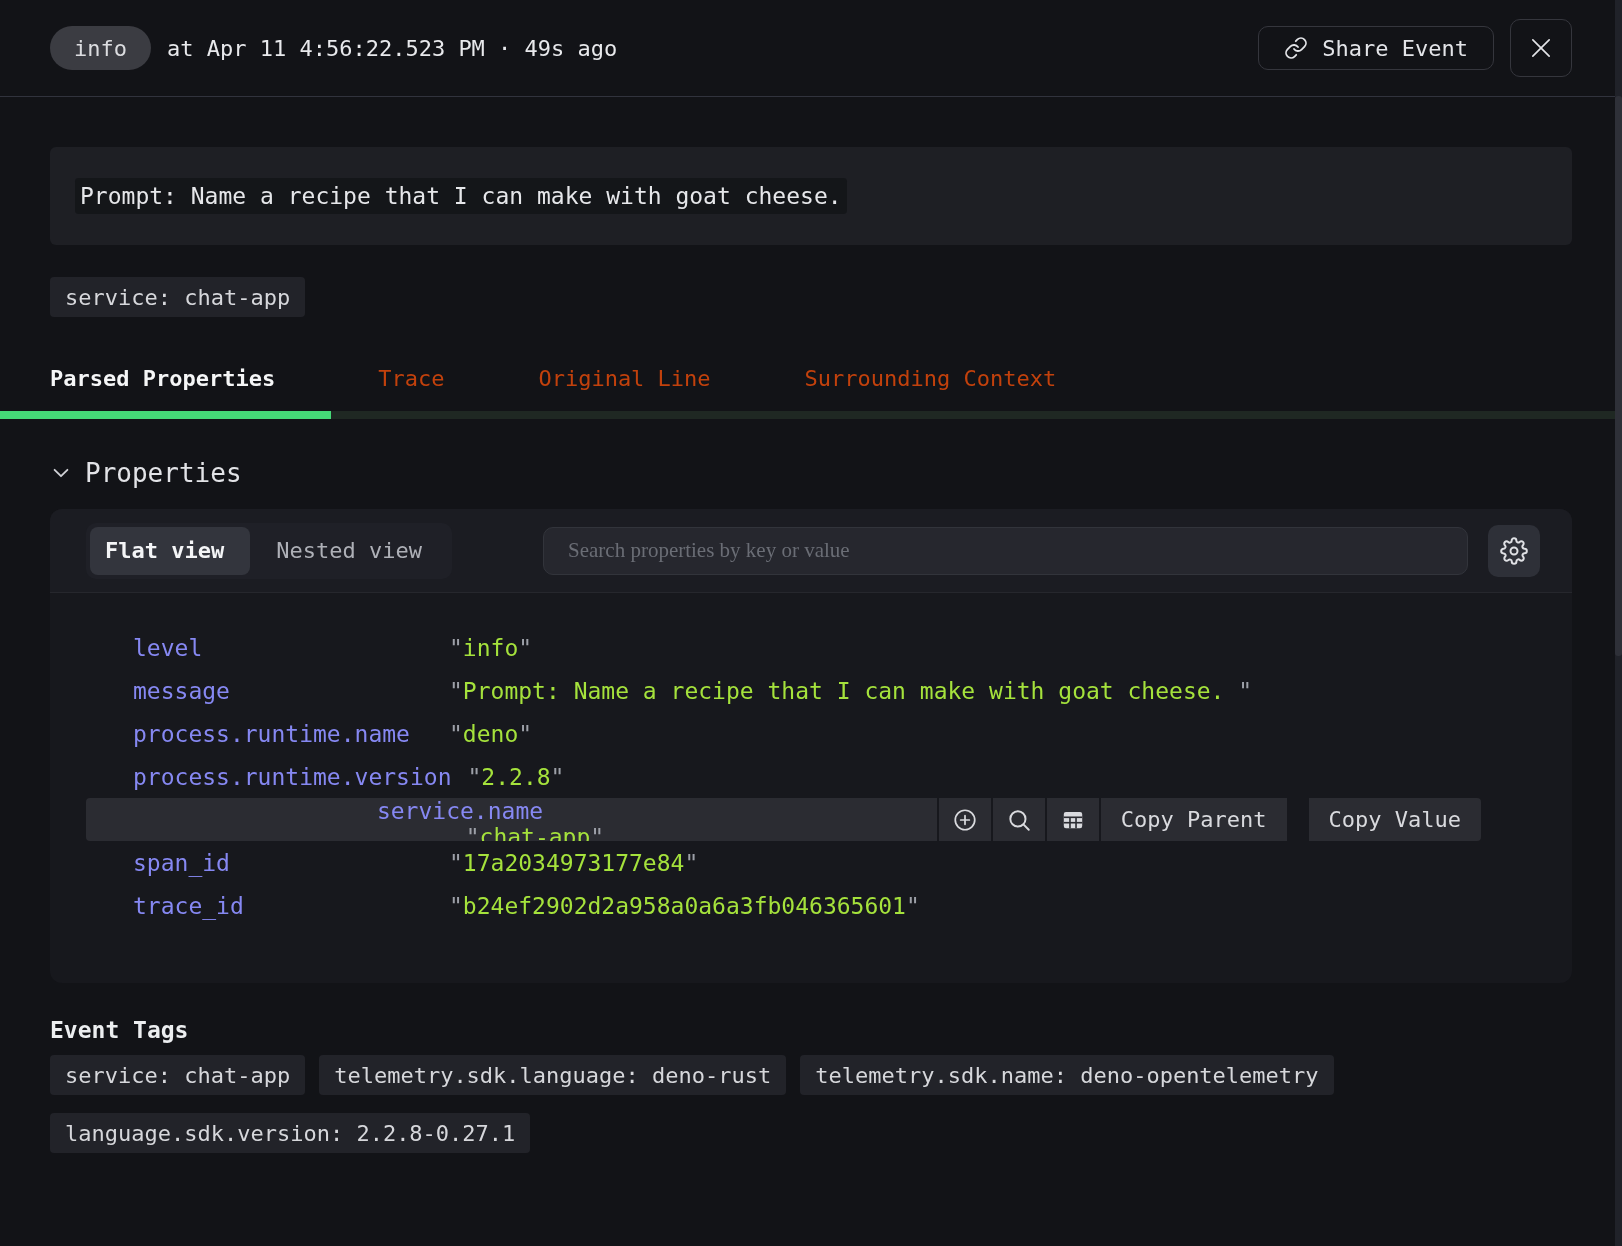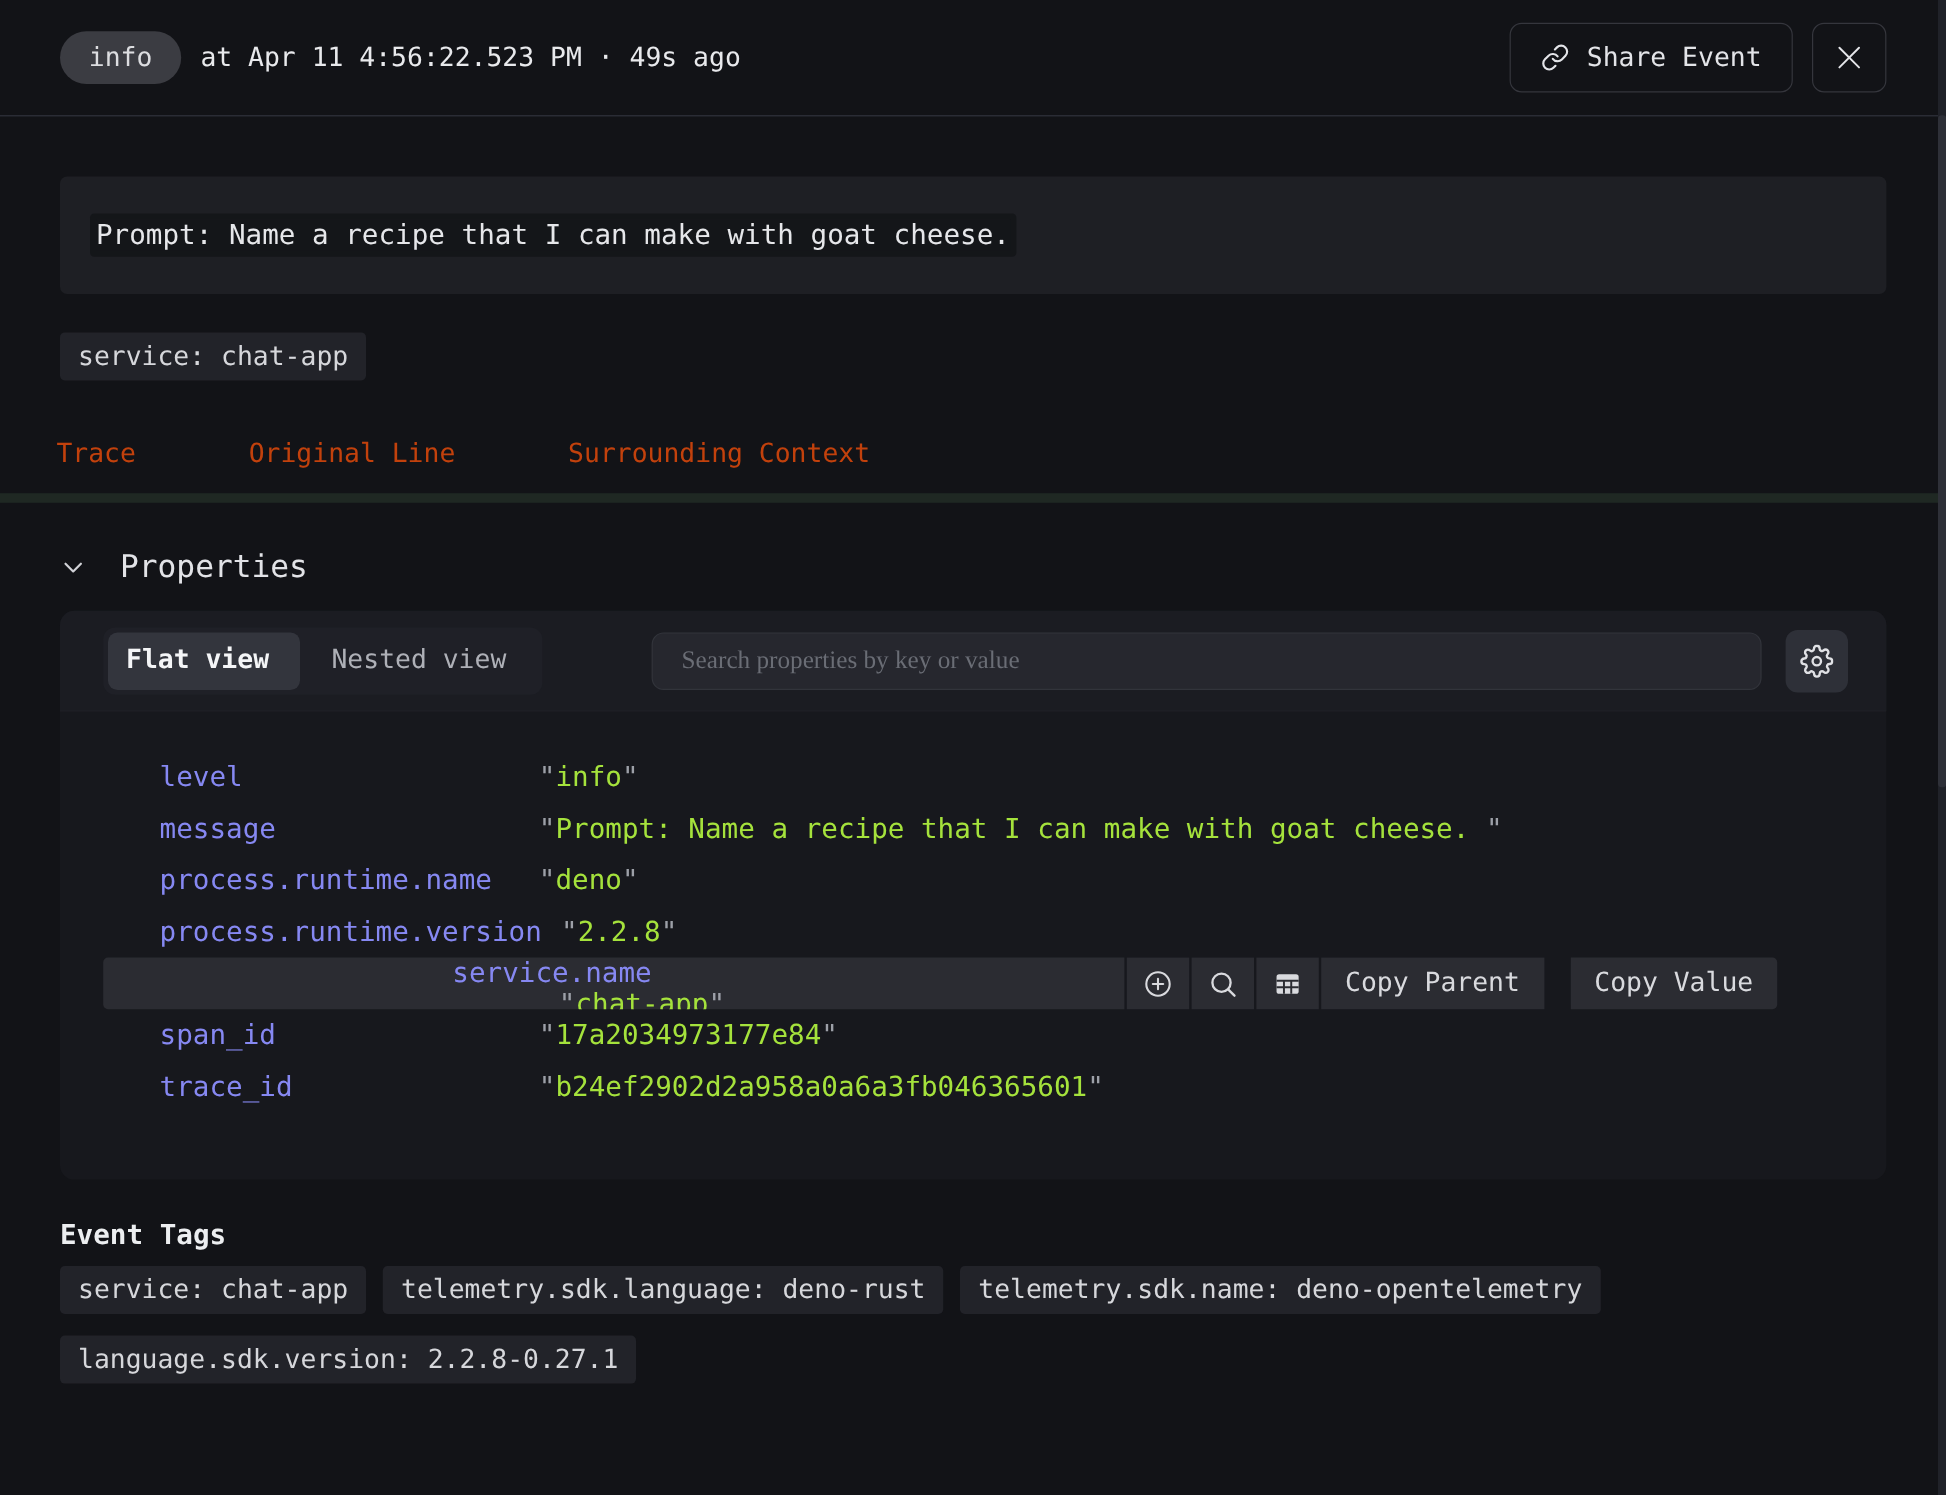--- a/index.html
+++ b/index.html
@@ -15,21 +15,21 @@
     padding:0 50px; border-bottom:1px solid #31333d;
   }
   .level-badge {
     background:#3b3c42; color:#dcdde0; font-size:22px;
     height:44px; padding:0 24px; border-radius:22px;
     display:flex; align-items:center;
   }
   .timestamp { margin-left:16px; font-size:22px; color:#e8e9ec; letter-spacing:0; }
   .topbar-right { margin-left:auto; display:flex; align-items:center; gap:16px; }
   .btn-outline {
-    display:flex; align-items:center; gap:14px; height:58px;
+    display:flex; align-items:center; gap:14px; height:44px;
     background:transparent; border:1px solid #35363d; border-radius:10px;
     color:#e3e4e8; font-family:inherit; font-size:22px; padding:0 25px; cursor:pointer;
   }
   .btn-close {
     width:62px; height:58px; display:flex; align-items:center; justify-content:center;
     background:transparent; border:1px solid #35363d; border-radius:10px; cursor:pointer;
   }
   svg.icon { display:block; }
   
   .content { padding:0 50px; }
@@ -53,21 +53,21 @@
   }
   .tab {
     padding:20px 47px; font-size:22px; color:#c2410c; cursor:pointer;
     margin-bottom:-8px; border-bottom:8px solid transparent; white-space:nowrap;
   }
   .tab.active {
     color:#f5f6f7; font-weight:bold; padding:20px 56px 20px 50px;
     border-bottom:8px solid var(--accent,#45da78);
   }
   
-  .section-head { margin-top:38px; display:flex; align-items:center; gap:28px; height:32px; cursor:pointer; }
+  .section-head { margin-top:38px; display:flex; align-items:center; gap:13px; height:32px; cursor:pointer; }
   .section-title { font-size:26px; color:#e2e3e7; }
   .card { margin-top:20px; background:#17181d; border-radius:12px; }
   .card-head {
     height:84px; background:#1b1c22; border-radius:12px 12px 0 0;
     border-bottom:1px solid #26272d;
     display:flex; align-items:center; padding:0 32px 0 36px;
   }
   .view-toggle { display:flex; background:#1f2027; border-radius:10px; padding:4px; }
   .view-toggle .seg {
     height:48px; padding:0 26px; display:flex; align-items:center;
@@ -145,20 +145,21 @@
 
     <div class="prompt-box">
       <span class="prompt-text">Prompt: Name a recipe that I can make with goat cheese.</span>
     </div>
 
     <div>
       <span class="chip service-chip">service: chat-app</span>
     </div>
 
     <div class="tabs" id="tabs">
+        <div class="tab active">Parsed Properties</div>
         <div class="tab">Trace</div>
         <div class="tab">Original Line</div>
         <div class="tab">Surrounding Context</div>
       </div>
 
     <div class="section-head">
       <span>
         <svg class="icon" width="22" height="22" viewBox="0 0 24 24" fill="none" stroke="#d0d1d6" stroke-width="2" stroke-linecap="round" stroke-linejoin="round">
           <polyline points="5 8.5 12 15.5 19 8.5"></polyline>
         </svg>

